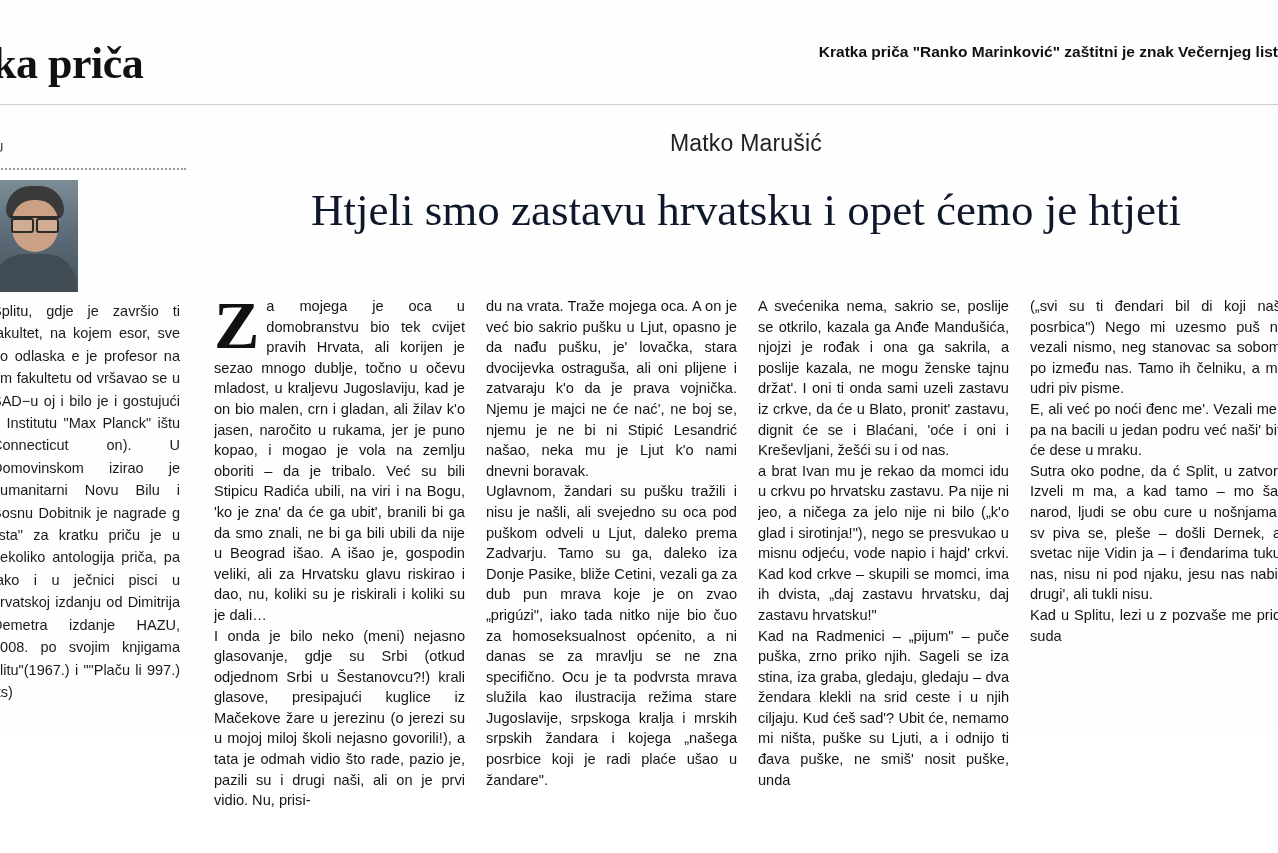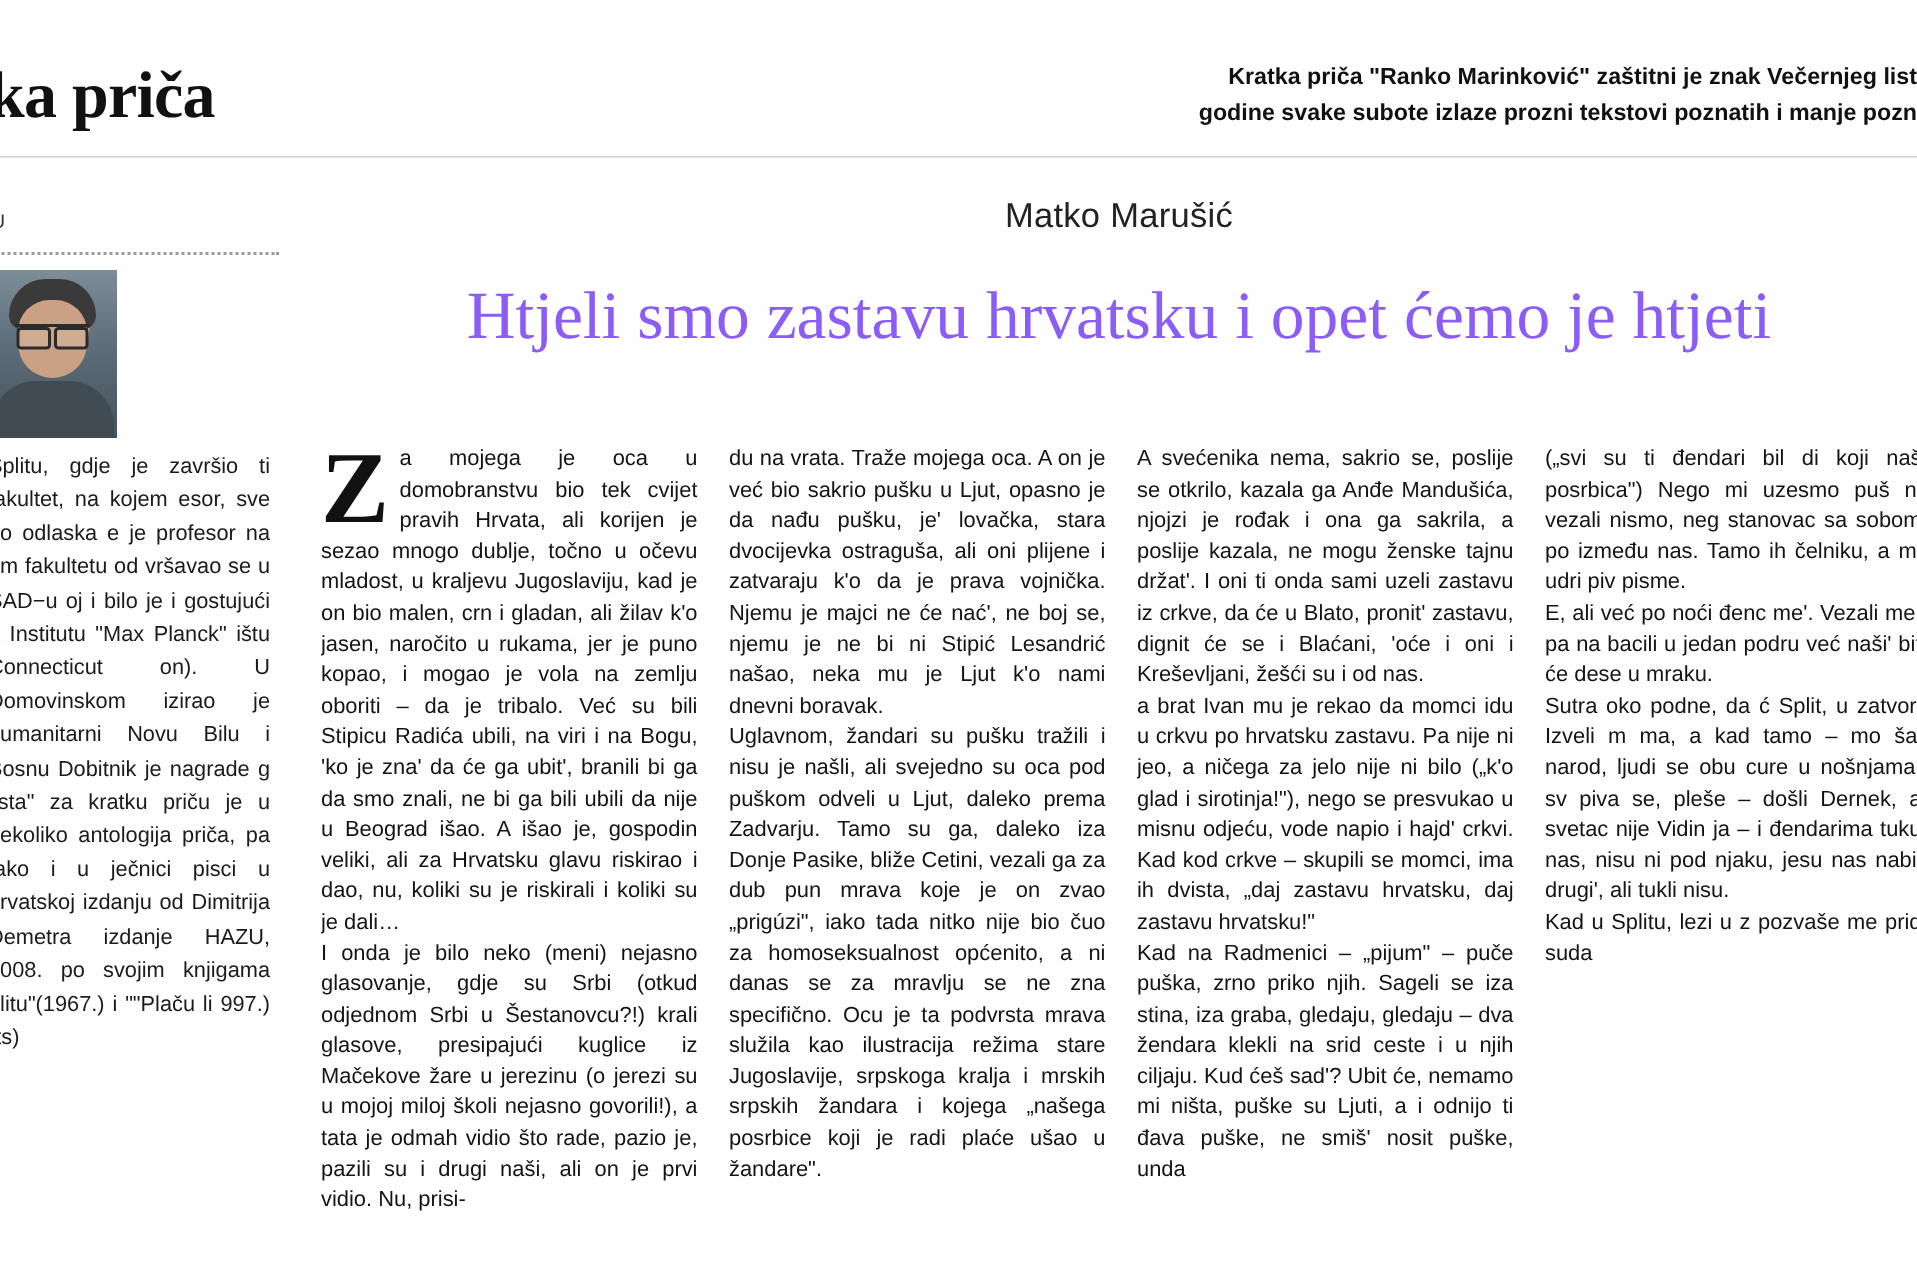--- a/index.html
+++ b/index.html
@@ -164,21 +164,21 @@
     font-family: "Liberation Sans", sans-serif;
     font-size: 23px;
     color: #222;
     letter-spacing: 0.2px;
   }
   .headline {
     margin-top: 26px;
     font-family: "Liberation Serif", serif;
     font-size: 45px;
     line-height: 54px;
-    color: #8b5cf6;
+    color: #0f172a;
     white-space: nowrap;
   }
 
   .columns {
     position: absolute;
     left: 214px;
     top: 296px;
     width: 1068px;
     height: 557px;
     display: flex;
@@ -209,21 +209,20 @@
 </style>
 </head>
 <body>
 
 <div class="page">
 
   <div class="masthead">
     <div class="masthead-title">ka priča</div>
     <div class="masthead-blurb">
       <div>Kratka priča "Ranko Marinković" zaštitni je znak Večernjeg list</div>
-      <div>godine svake subote izlaze prozni tekstovi poznatih i manje pozn</div>
     </div>
   </div>
   <div class="masthead-rule"></div>
 
   <div class="rail">
     <div class="rail-label">U</div>
     <div class="rail-dots"></div>
     <div class="rail-photo">
       <div class="body"></div>
       <div class="hair"></div>

